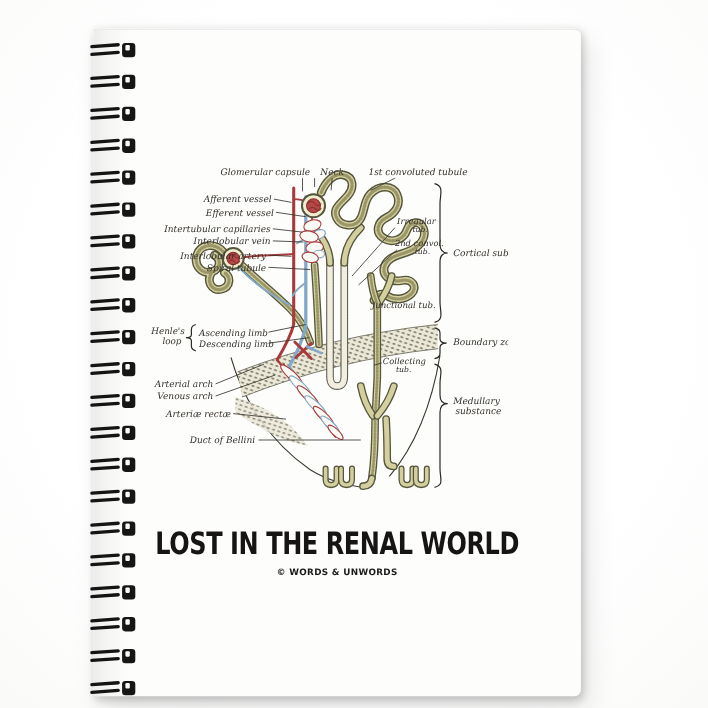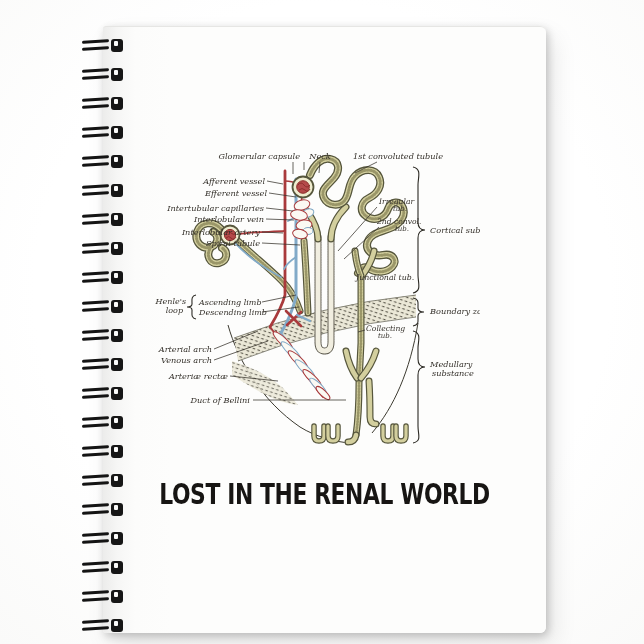--- a/index.html
+++ b/index.html
@@ -1,18 +1,18 @@
 <!DOCTYPE html>
 <html><head>
 <meta charset="utf-8">
 <style>
   html,body{margin:0;padding:0;background:#ffffff;}
   .scene{position:relative;width:644px;height:644px;background:radial-gradient(circle at 50% 45%, #ffffff 60%, #fafaf9 100%);overflow:hidden;font-family:"Liberation Sans",sans-serif;}
   .cover{
-    position:absolute;left:103px;top:26px;width:443px;height:606px;
+    position:absolute;left:85px;top:26px;width:443px;height:606px;
     background:linear-gradient(90deg,#ececeb 0px,#f6f6f5 14px,#fcfcfb 32px,#fdfdfc 70px,#fdfdfc 100%);
     border-radius:3px 6px 6px 3px;
     border-top:1px solid #e6e6e4;
     box-shadow:2px 3px 8px rgba(0,0,0,.20), 7px 12px 24px rgba(0,0,0,.10);
   }
   .spiral{position:absolute;left:82px;top:0;width:46px;height:644px;}
   .coil{position:absolute;width:42px;height:16px;left:0;}
   .coil .p1,.coil .p2{position:absolute;height:3.2px;width:27px;background:#141414;border-radius:2px;left:0;transform:rotate(-4deg);}
   .coil .p1{top:2px;}
   .coil .p2{top:8.5px;}
@@ -240,20 +240,21 @@
         <text class="ta-e" x="62" y="207">Arterial arch</text>
         <text class="ta-e" x="62" y="218">Venous arch</text>
         <text class="ta-e" x="78" y="234">Arteriæ rectæ</text>
         <text class="ta-e" x="100" y="258">Duct of Bellini</text>
         <text x="280" y="222">Medullary</text>
         <text x="282" y="231">substance</text>
       </g>
     </svg>
 
     <div class="cover-title">LOST IN THE RENAL WORLD</div>
+    <div class="cover-credit">© WORDS &amp; UNWORDS</div>
   </div>
 
   <div class="spiral" id="spiral">
       <div class="coil" style="top: 38px;">
         <span class="p1"></span>
         <span class="p2"></span>
         <span class="ring"></span>
       </div>
       <div class="coil" style="top: 67px;">
         <span class="p1"></span>

